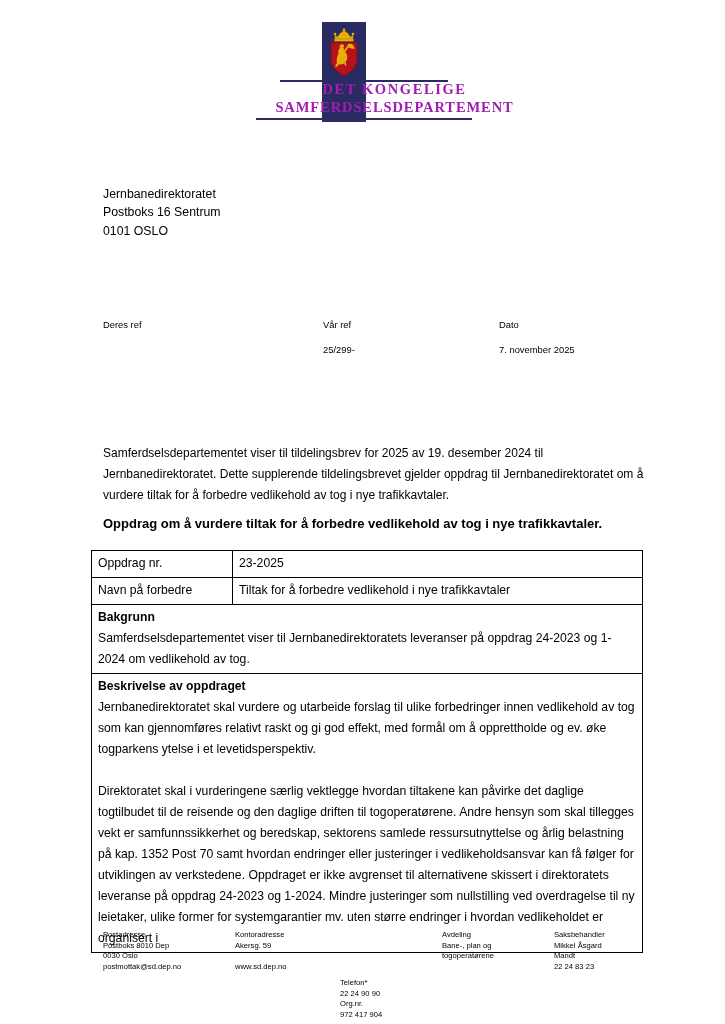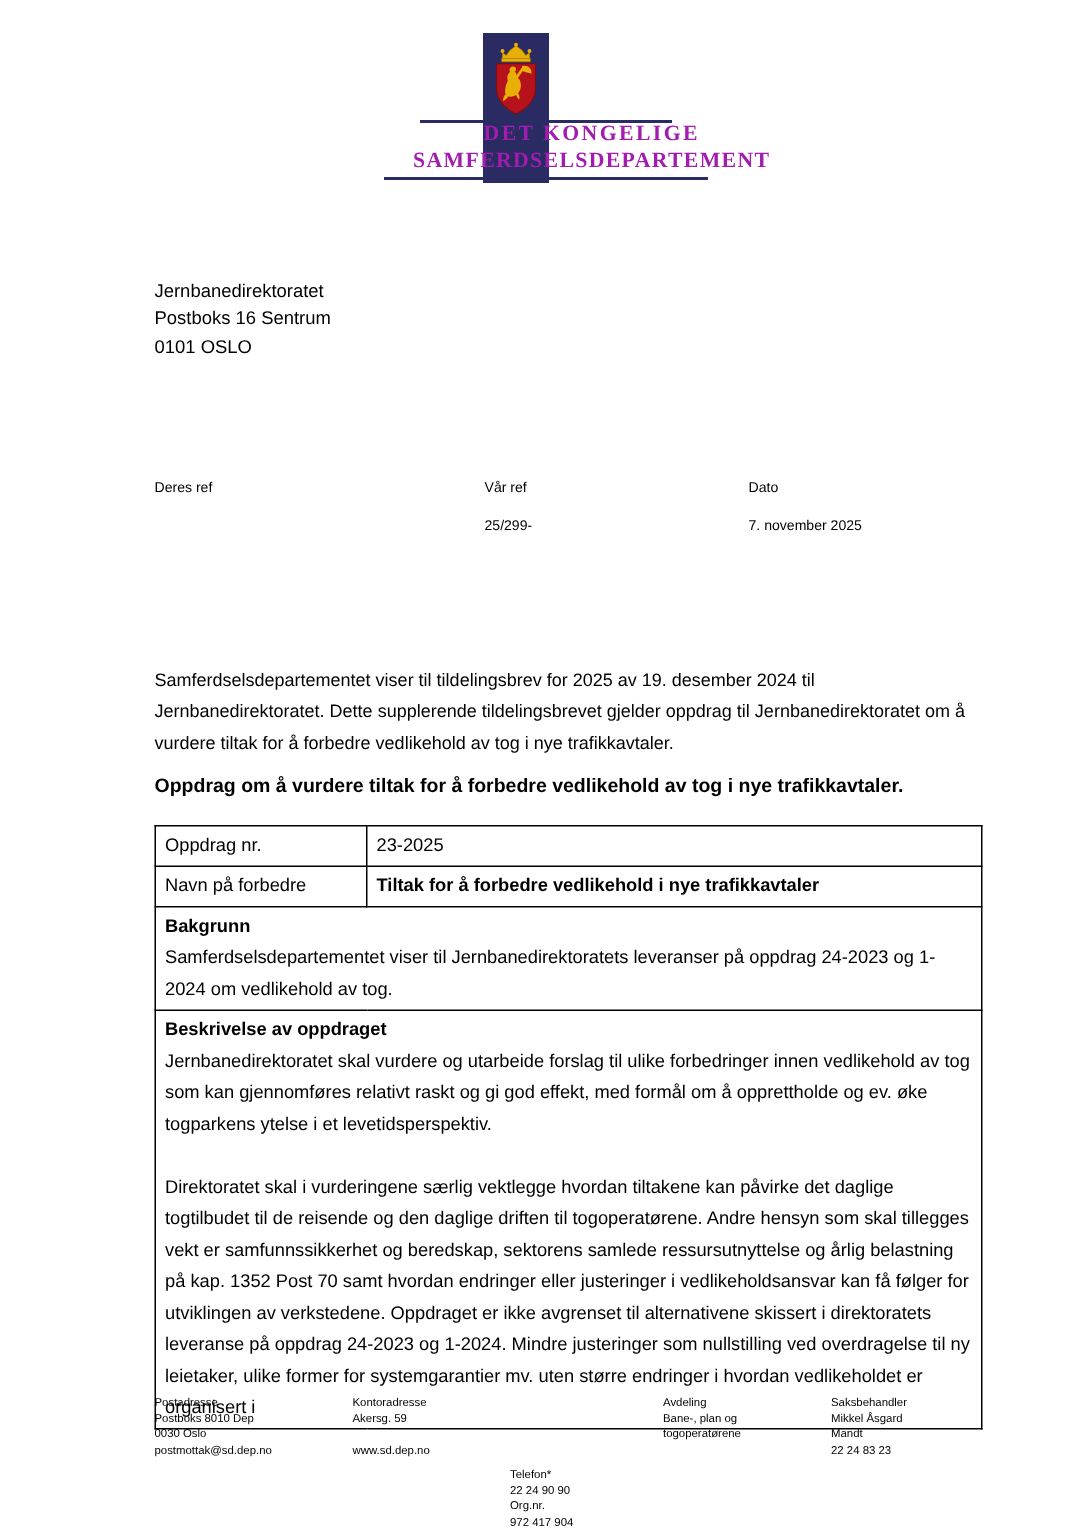--- a/index.html
+++ b/index.html
@@ -129,35 +129,35 @@
     top: 513px;
     width: 556px;
     font-size: 13px;
     font-weight: bold;
     line-height: 21px;
   }
 
   
   .assign-table {
     position: absolute;
-    left: 103px;
+    left: 91px;
     top: 550px;
     width: 552px;
     border-collapse: collapse;
     table-layout: fixed;
     font-size: 12.2px;
   }
   .assign-table td {
     border: 1.3px solid #000000;
     padding: 2px 6px 3px 6px;
     vertical-align: top;
     line-height: 21px;
   }
   .assign-table td.label-cell { width: 128px; }
-  .assign-table td.bold { font-weight: bold; margin-left: 24px; }
+  .assign-table td.bold { font-weight: normal; margin-left: 24px; }
   .cell-heading {
     font-weight: bold;
     display: block;
   }
   .cell-p {
     display: block;
   }
   .cell-p + .cell-p { margin-top: 21px; }
 
   

